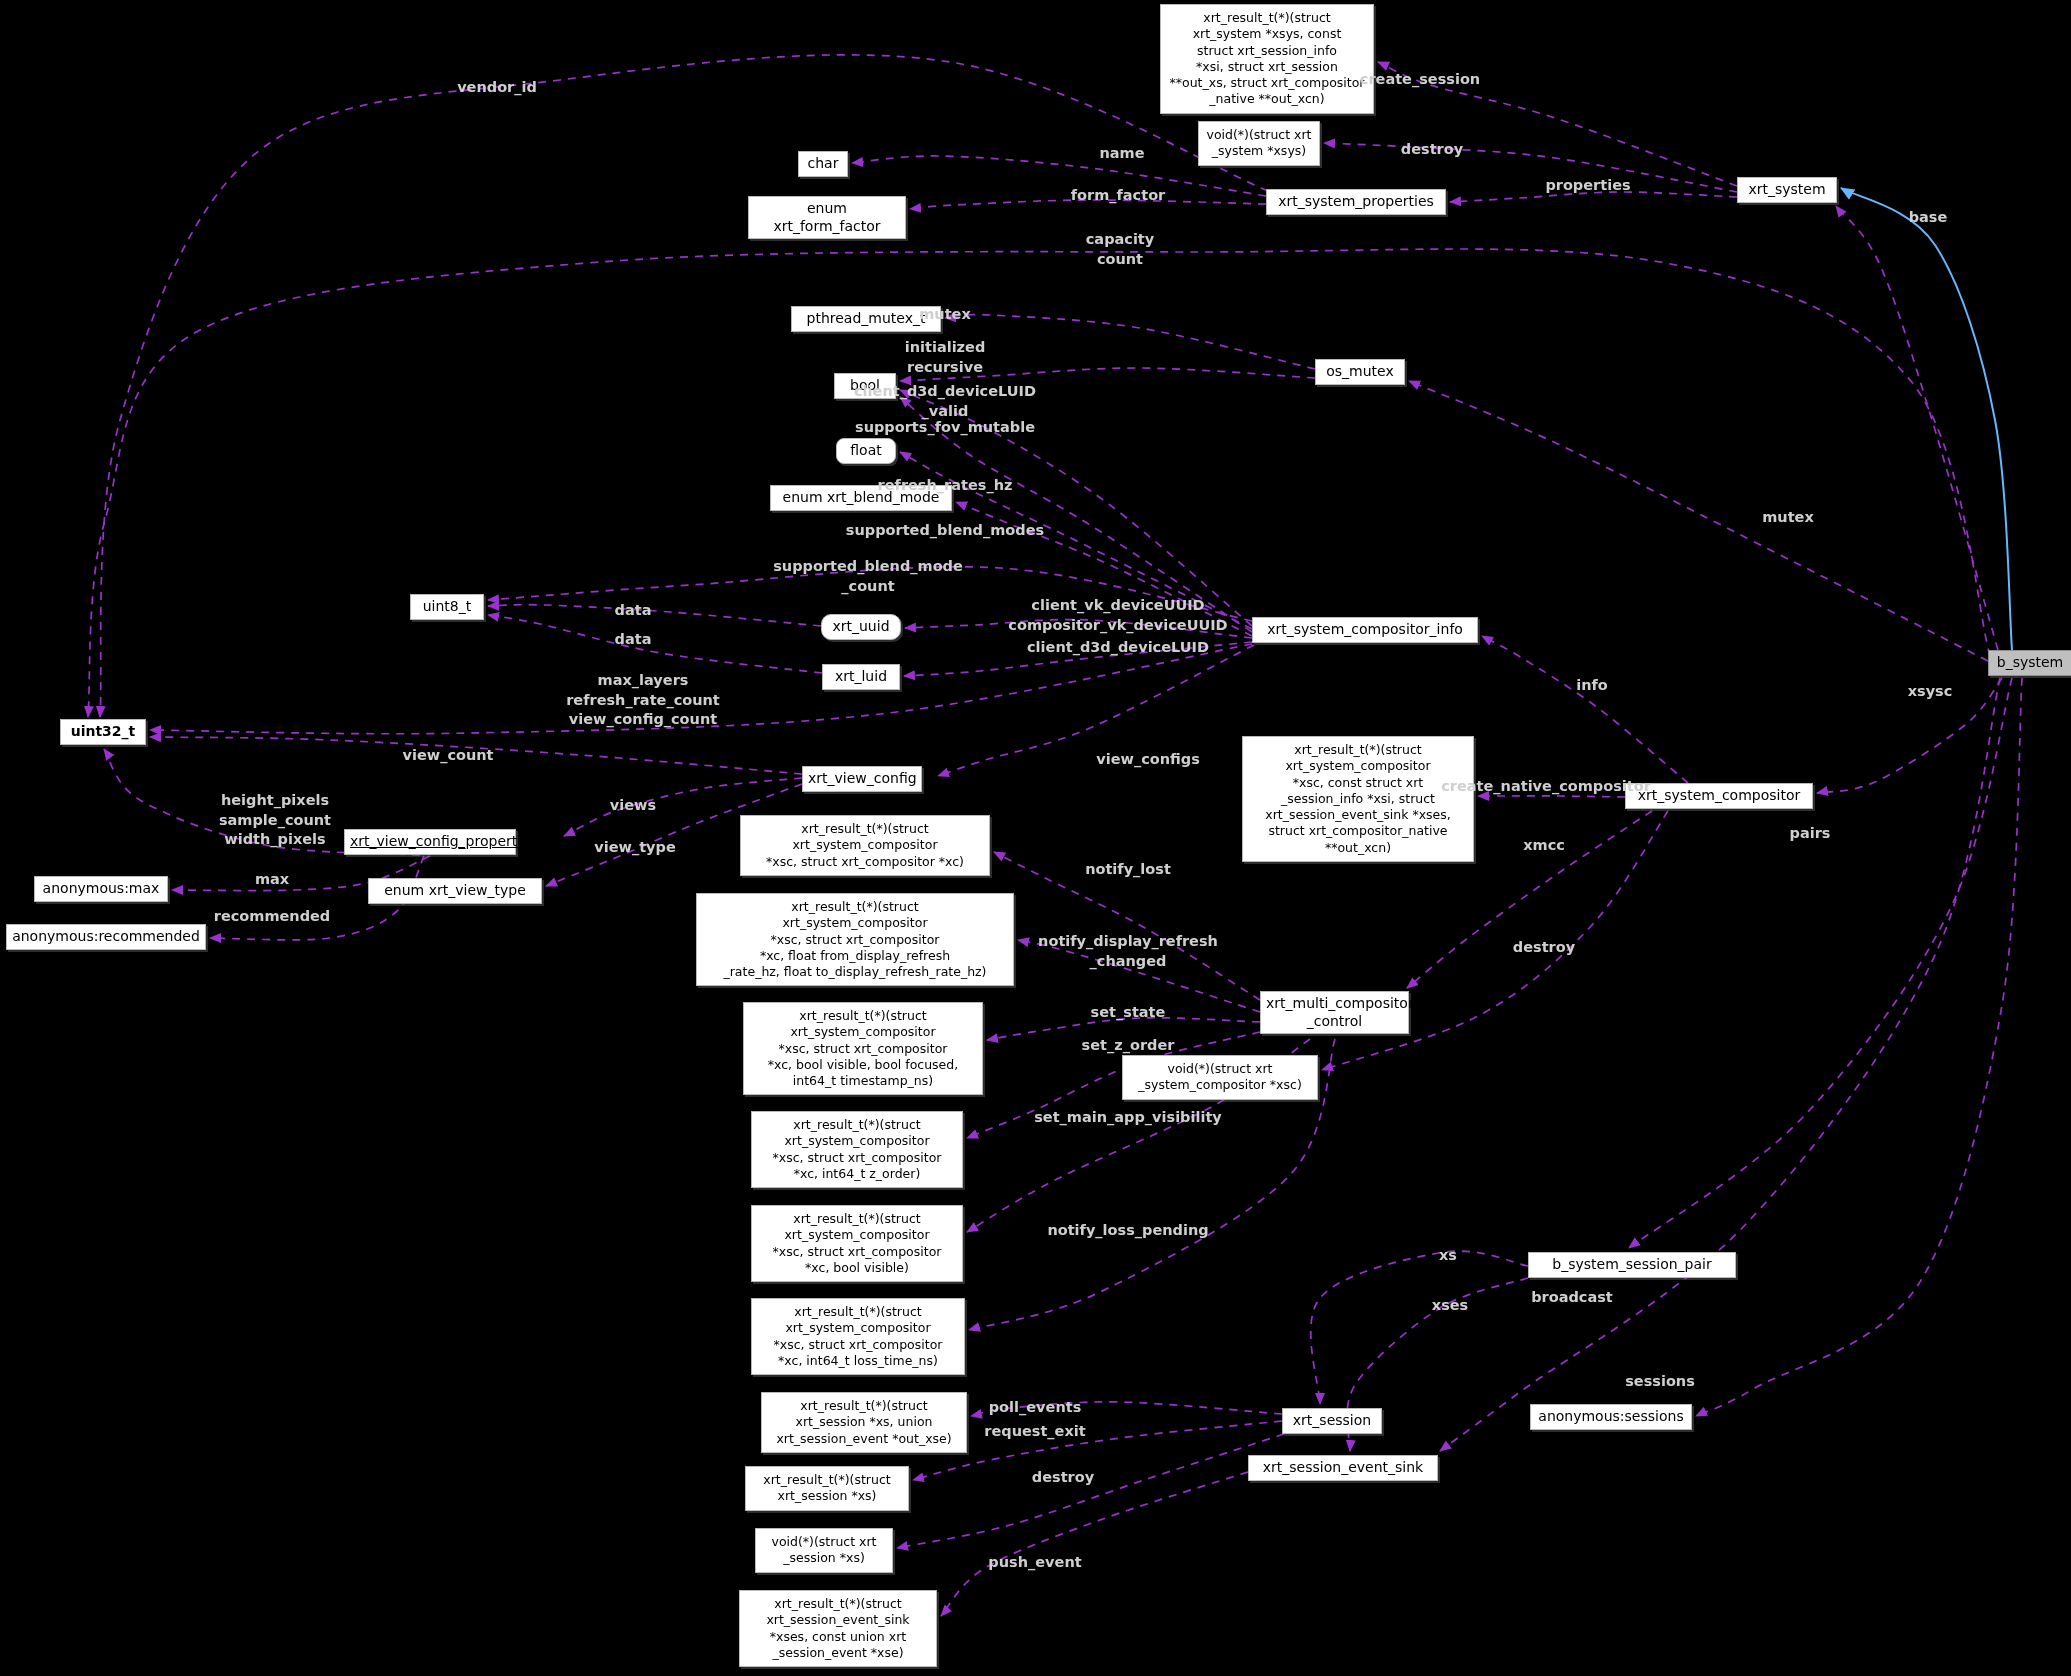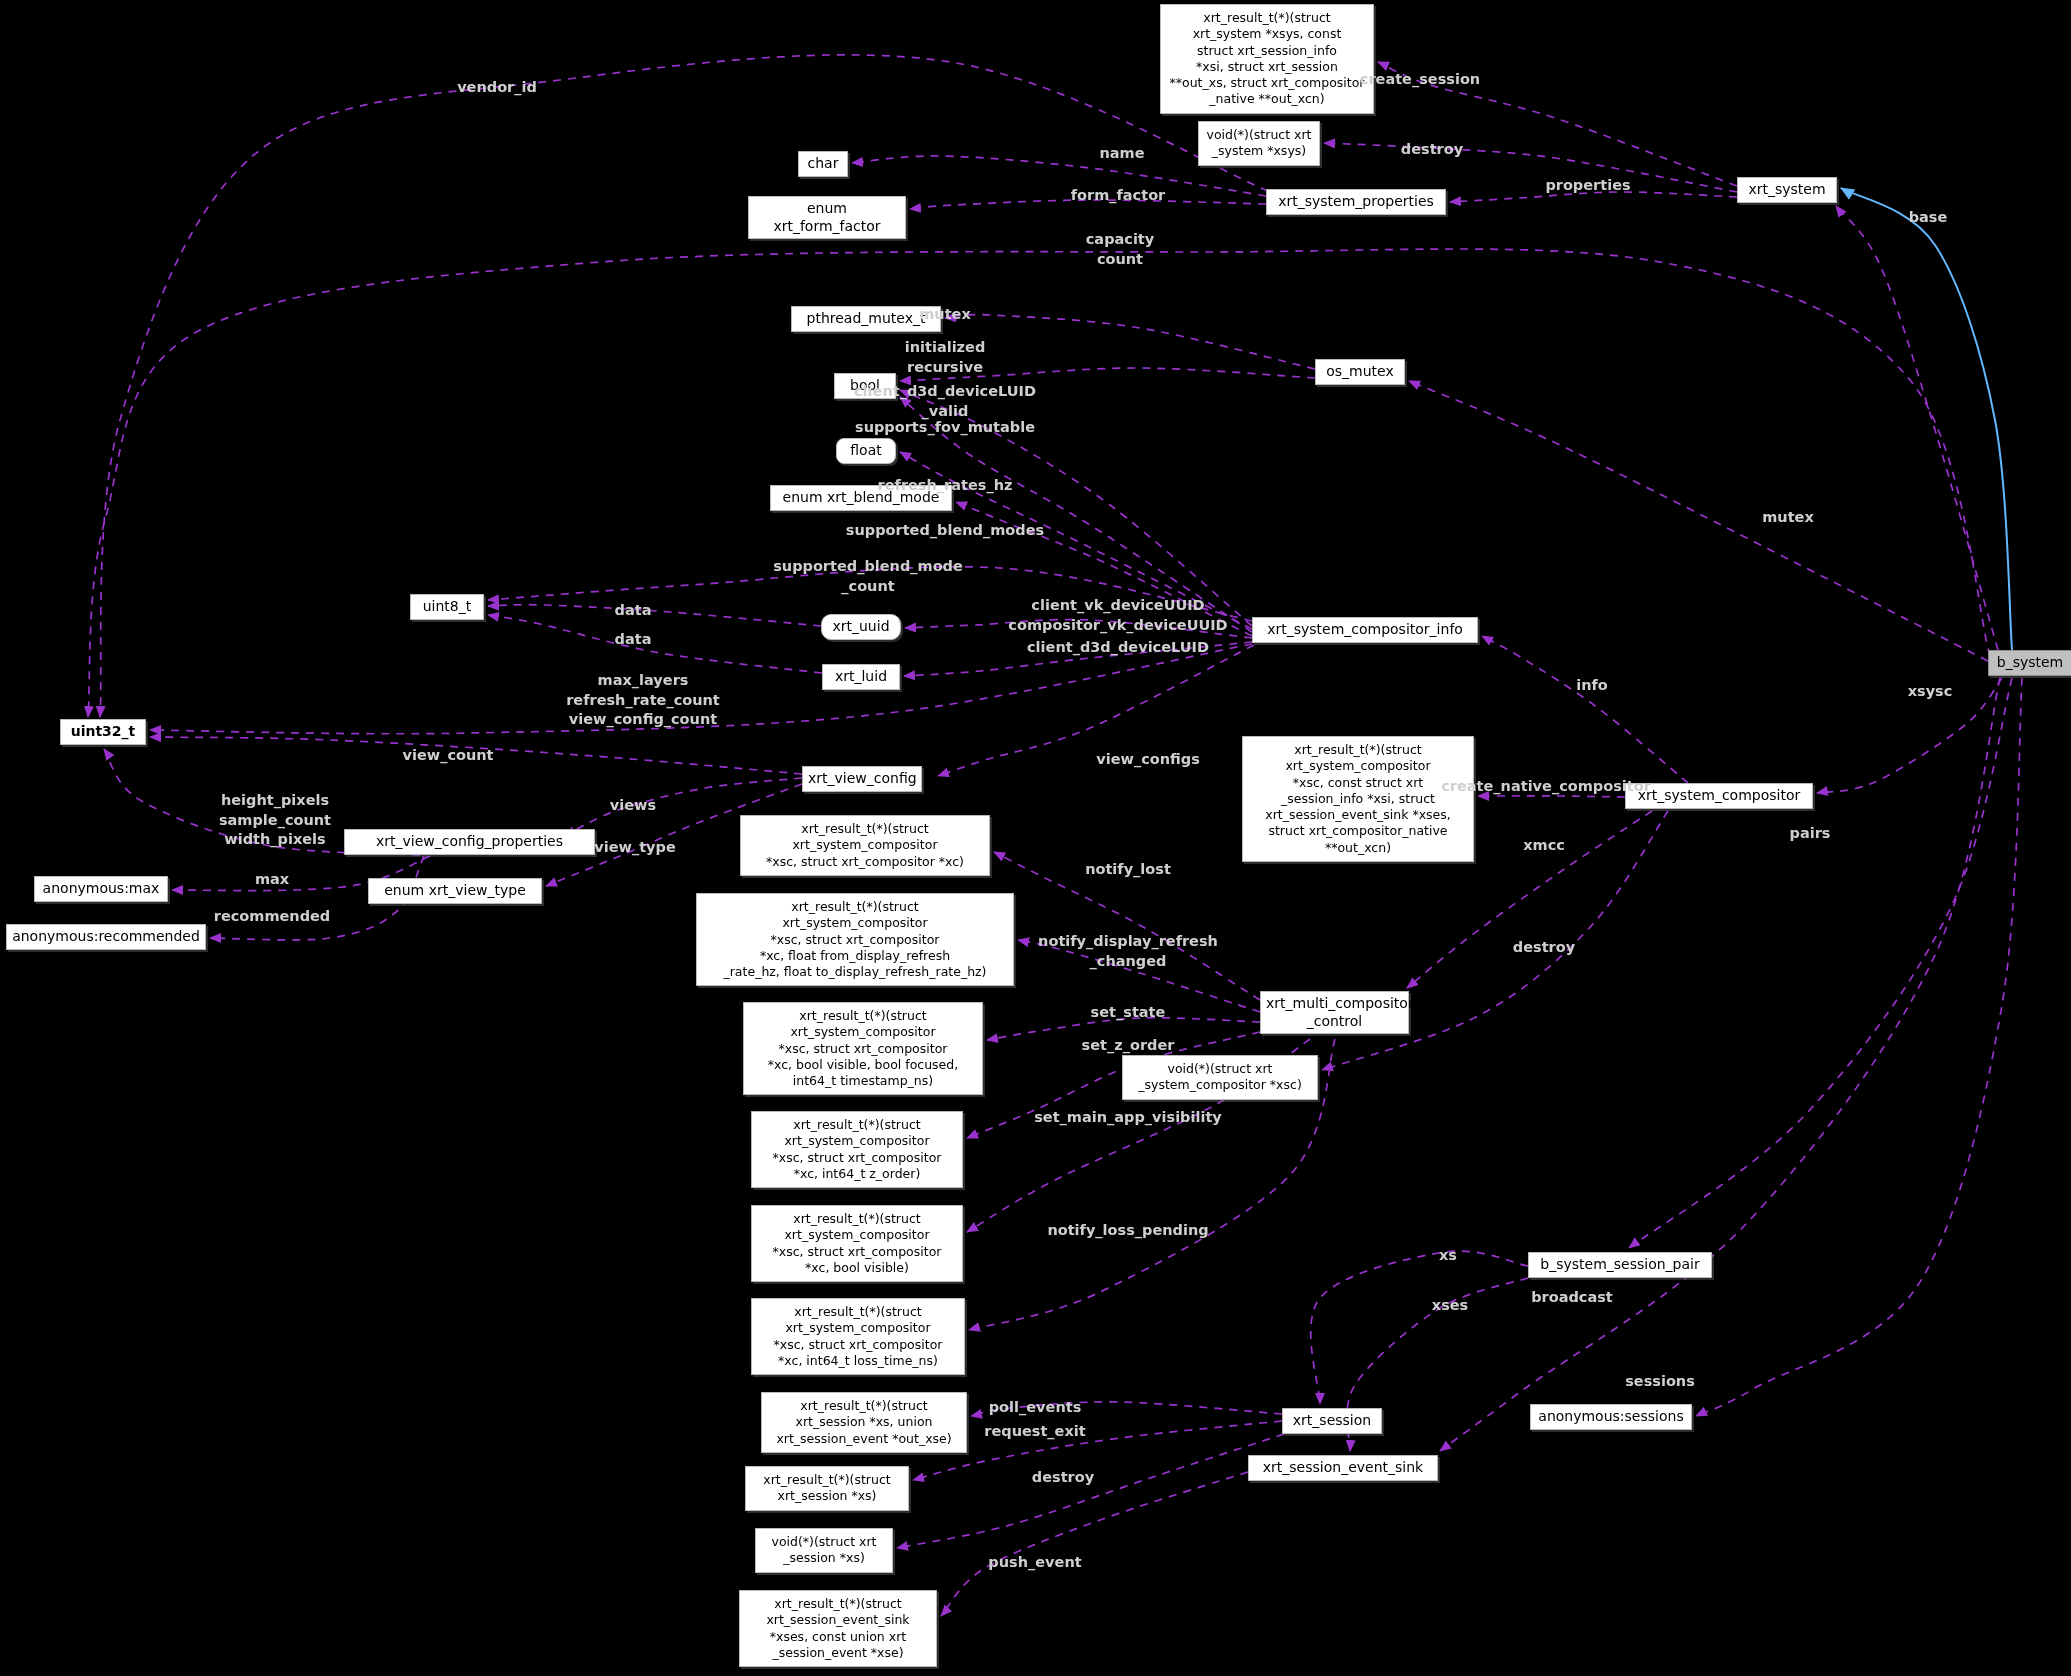--- a/index.html
+++ b/index.html
@@ -131,21 +131,21 @@
 xrt_system_compositor
 *xsc, struct xrt_compositor *xc)</div>
       <div class="node fn" style="left: 1242px; top: 736px; width: 232px;">xrt_result_t(*)(struct
 xrt_system_compositor
 *xsc, const struct xrt
 _session_info *xsi, struct
 xrt_session_event_sink *xses,
 struct xrt_compositor_native
 **out_xcn)</div>
       <div class="node" style="left: 1625px; top: 783px; width: 188px;">xrt_system_compositor</div>
-      <div class="node" style="left: 344px; top: 829px; width: 251px;">xrt_view_config_properties</div>
+      <div class="node" style="left: 344px; top: 829px; width: 172px; text-decoration: underline;">xrt_view_config_properties</div>
       <div class="node" style="left: 368px; top: 878px; width: 174px;">enum xrt_view_type</div>
       <div class="node" style="left: 34px; top: 876px; width: 134px;">anonymous:max</div>
       <div class="node" style="left: 6px; top: 924px; width: 200px;">anonymous:recommended</div>
       <div class="node fn" style="left: 696px; top: 893px; width: 318px;">xrt_result_t(*)(struct
 xrt_system_compositor
 *xsc, struct xrt_compositor
 *xc, float from_display_refresh
 _rate_hz, float to_display_refresh_rate_hz)</div>
       <div class="node" style="left: 1260px; top: 991px; width: 149px;">xrt_multi_compositor
 _control</div>
@@ -172,21 +172,21 @@
 xrt_session *xs, union
 xrt_session_event *out_xse)</div>
       <div class="node fn" style="left: 745px; top: 1466px; width: 164px;">xrt_result_t(*)(struct
 xrt_session *xs)</div>
       <div class="node fn" style="left: 755px; top: 1528px; width: 138px;">void(*)(struct xrt
 _session *xs)</div>
       <div class="node fn" style="left: 739px; top: 1590px; width: 198px;">xrt_result_t(*)(struct
 xrt_session_event_sink
 *xses, const union xrt
 _session_event *xse)</div>
-      <div class="node" style="left: 1528px; top: 1252px; width: 184px;">b_system_session_pair</div>
+      <div class="node" style="left: 1528px; top: 1252px; width: 208px;">b_system_session_pair</div>
       <div class="node" style="left: 1282px; top: 1408px; width: 100px;">xrt_session</div>
       <div class="node" style="left: 1248px; top: 1455px; width: 190px;">xrt_session_event_sink</div>
       <div class="node" style="left: 1530px; top: 1404px; width: 162px;">anonymous:sessions</div>
       <div class="node focus" style="left: 1988px; top: 650px; width: 84px;">b_system</div>
     </div>
   <div id="label-layer">
       <div class="elabel" style="left: 497px; top: 88px;">vendor_id</div>
       <div class="elabel" style="left: 1420px; top: 80px;">create_session</div>
       <div class="elabel" style="left: 1432px; top: 150px;">destroy</div>
       <div class="elabel" style="left: 1588px; top: 186px;">properties</div>

